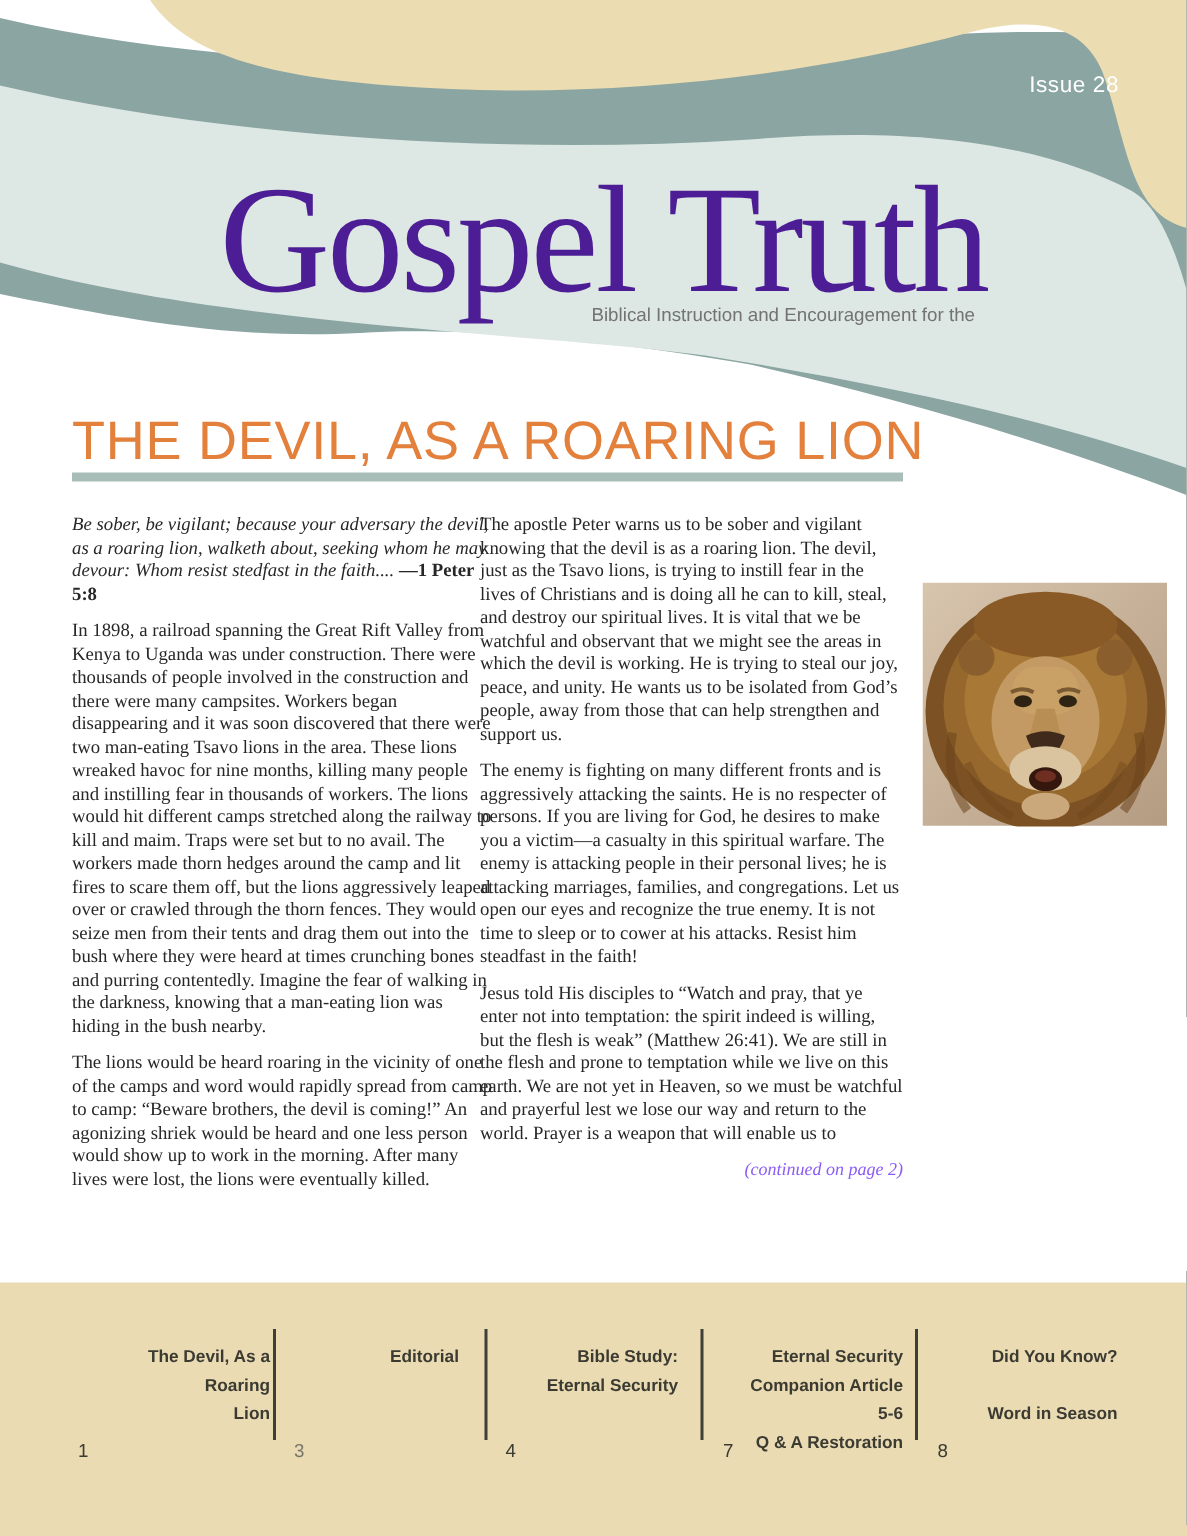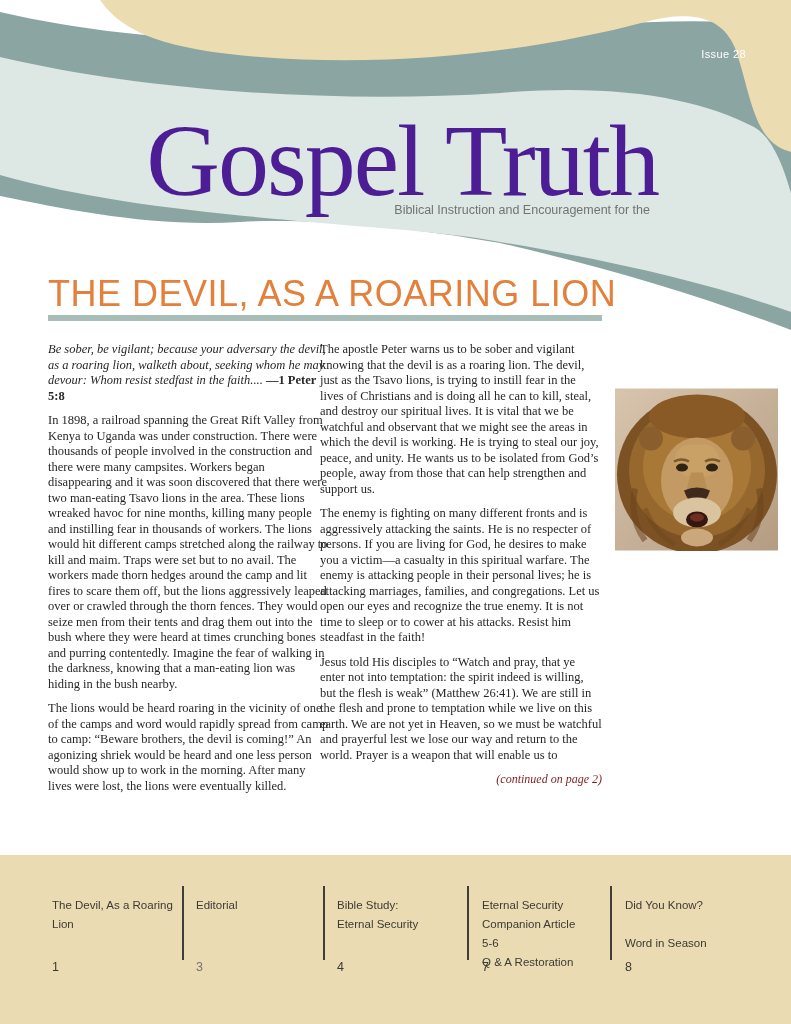--- a/index.html
+++ b/index.html
@@ -1,44 +1,44 @@
 <!DOCTYPE html>
 <html><head>
 <meta charset="utf-8">
 <style>
   html,body{margin:0;padding:0;background:#777;}
   #page{position:relative;width:791px;height:1024px;background:#ffffff;overflow:hidden;
         font-family:"Liberation Sans",sans-serif;margin:0 auto;}
   
   #waves{position:absolute;left:0;top:0;width:791px;height:345px;}
-  .issue{position:absolute;top:48px;right:45px;color:#ffffff;font-size:11px;letter-spacing:.4px;}
+  .issue{position:absolute;top:48px;right:45px;color:#ffffff;font-size:15px;letter-spacing:.4px;}
   .masthead{position:absolute;top:0;right:133px;text-align:right;}
   .masthead .title{font-family:"Liberation Serif",serif;font-size:102px;line-height:1;
         color:#4c1d95;letter-spacing:-2px;position:absolute;top:110px;right:0;white-space:nowrap;}
   .masthead .subtitle{position:absolute;top:203px;right:8px;width:340px;
         font-size:12.5px;line-height:14.5px;color:#737373;}
   
   .heading{position:absolute;left:48px;top:273px;font-size:36px;letter-spacing:.5px;
         color:#e2803c;white-space:nowrap;}
   .rule{position:absolute;left:48px;top:315px;width:554px;height:6px;background:#a9bdb8;}
   .col{position:absolute;top:342px;width:282px;font-family:"Liberation Serif",serif;
         font-size:12.5px;line-height:15.5px;color:#272727;}
   .col p{margin:0 0 9px 0;}
   #col1{left:48px;}
   #col2{left:320px;}
   .scripture{font-style:italic;}
   .scripture .ref{font-style:normal;font-weight:600;}
-  .continued{text-align:right;font-style:italic;font-size:12px;color:#7f1d1d;margin-top:5px;font-family:Liberation Serif, serif;}
+  .continued{text-align:right;font-style:italic;font-size:12px;color:#8b5cf6;margin-top:5px;font-family:Liberation Serif, serif;}
   
   .lion{position:absolute;left:615px;top:388px;width:163px;height:163px;}
   .pullquote{position:absolute;left:616px;top:552px;width:150px;
         font-size:14px;line-height:25px;color:#ee8c44;}
   
   .footer{position:absolute;left:0;top:855px;width:791px;height:169px;background:#eadbb3;}
-  .toc-col{position:absolute;top:41px;font-size:11.5px;line-height:19px;color:#3b3b32;font-weight:400;}
+  .toc-col{position:absolute;top:41px;font-size:11.5px;line-height:19px;color:#3b3b32;font-weight:700;text-align:right;}
   .toc-col .line{min-height:19px;}
   .toc-num{position:absolute;top:105px;font-size:12.5px;color:#3b3b32;}
   .toc-div{position:absolute;top:31px;width:2px;height:74px;background:#3f3f38;}
 </style>
 </head>
 <body>
 
 <div id="page">
 
   <svg id="waves" viewBox="0 0 791 345" xmlns="http://www.w3.org/2000/svg">

